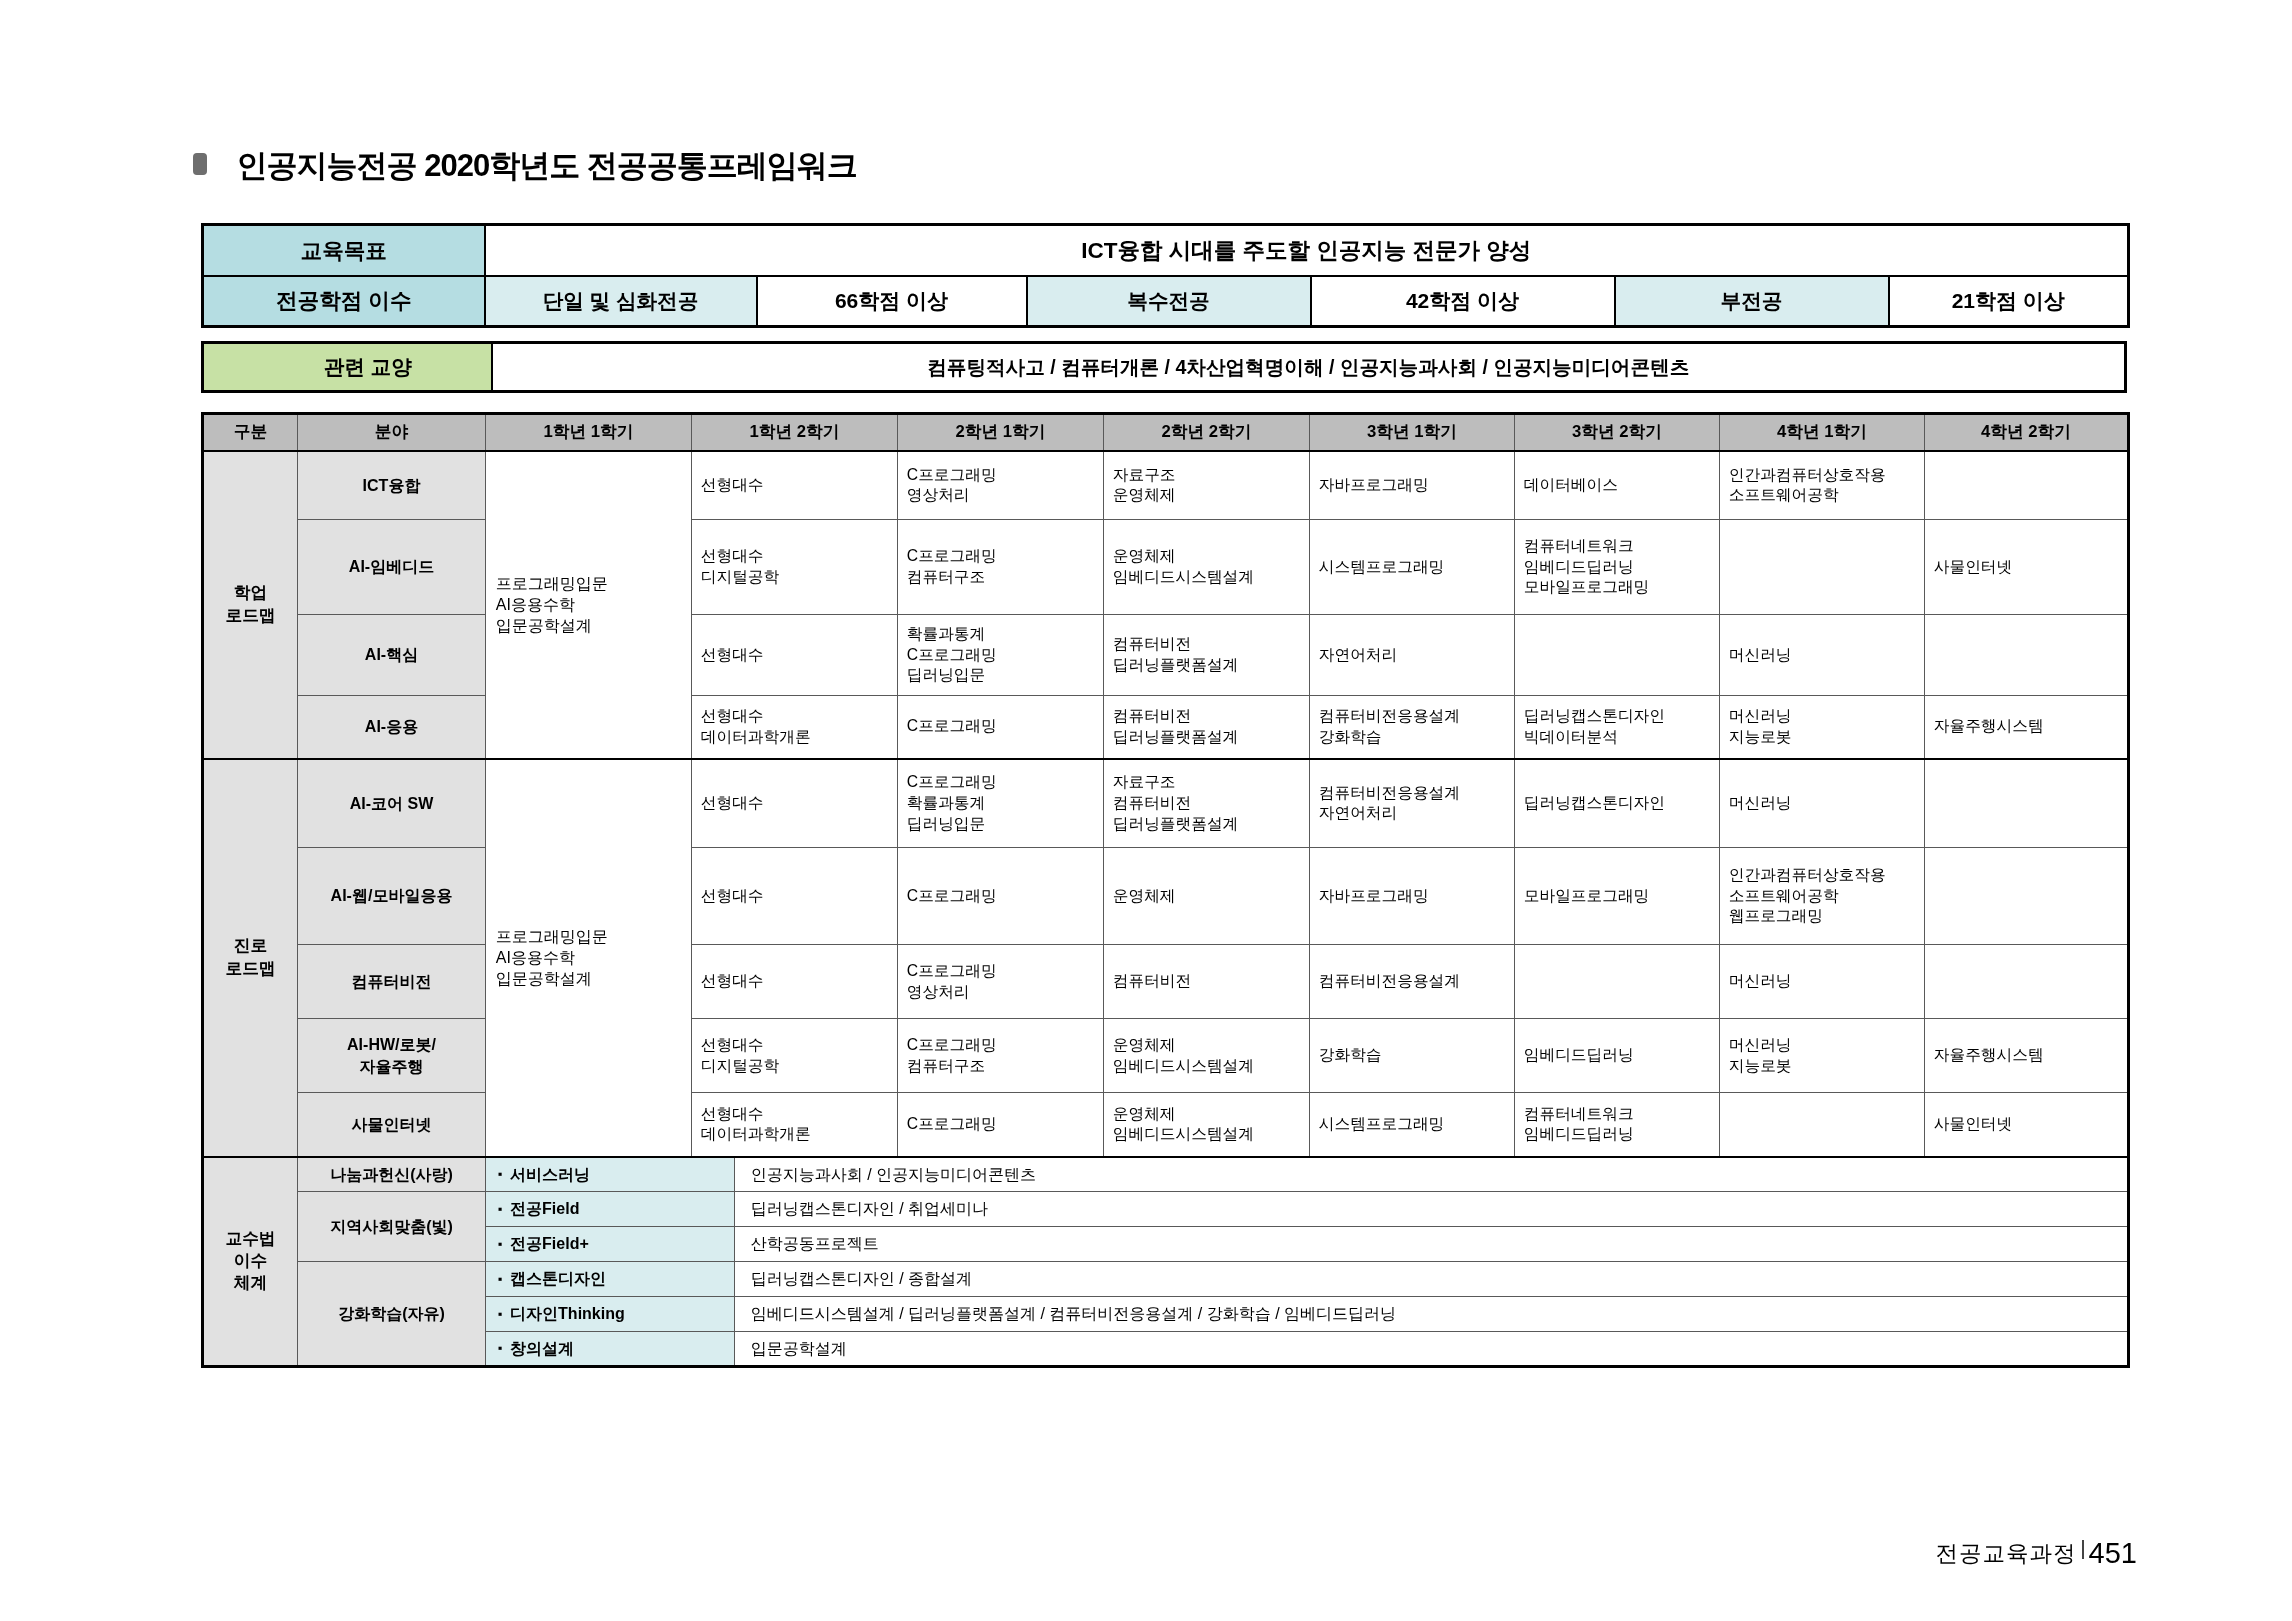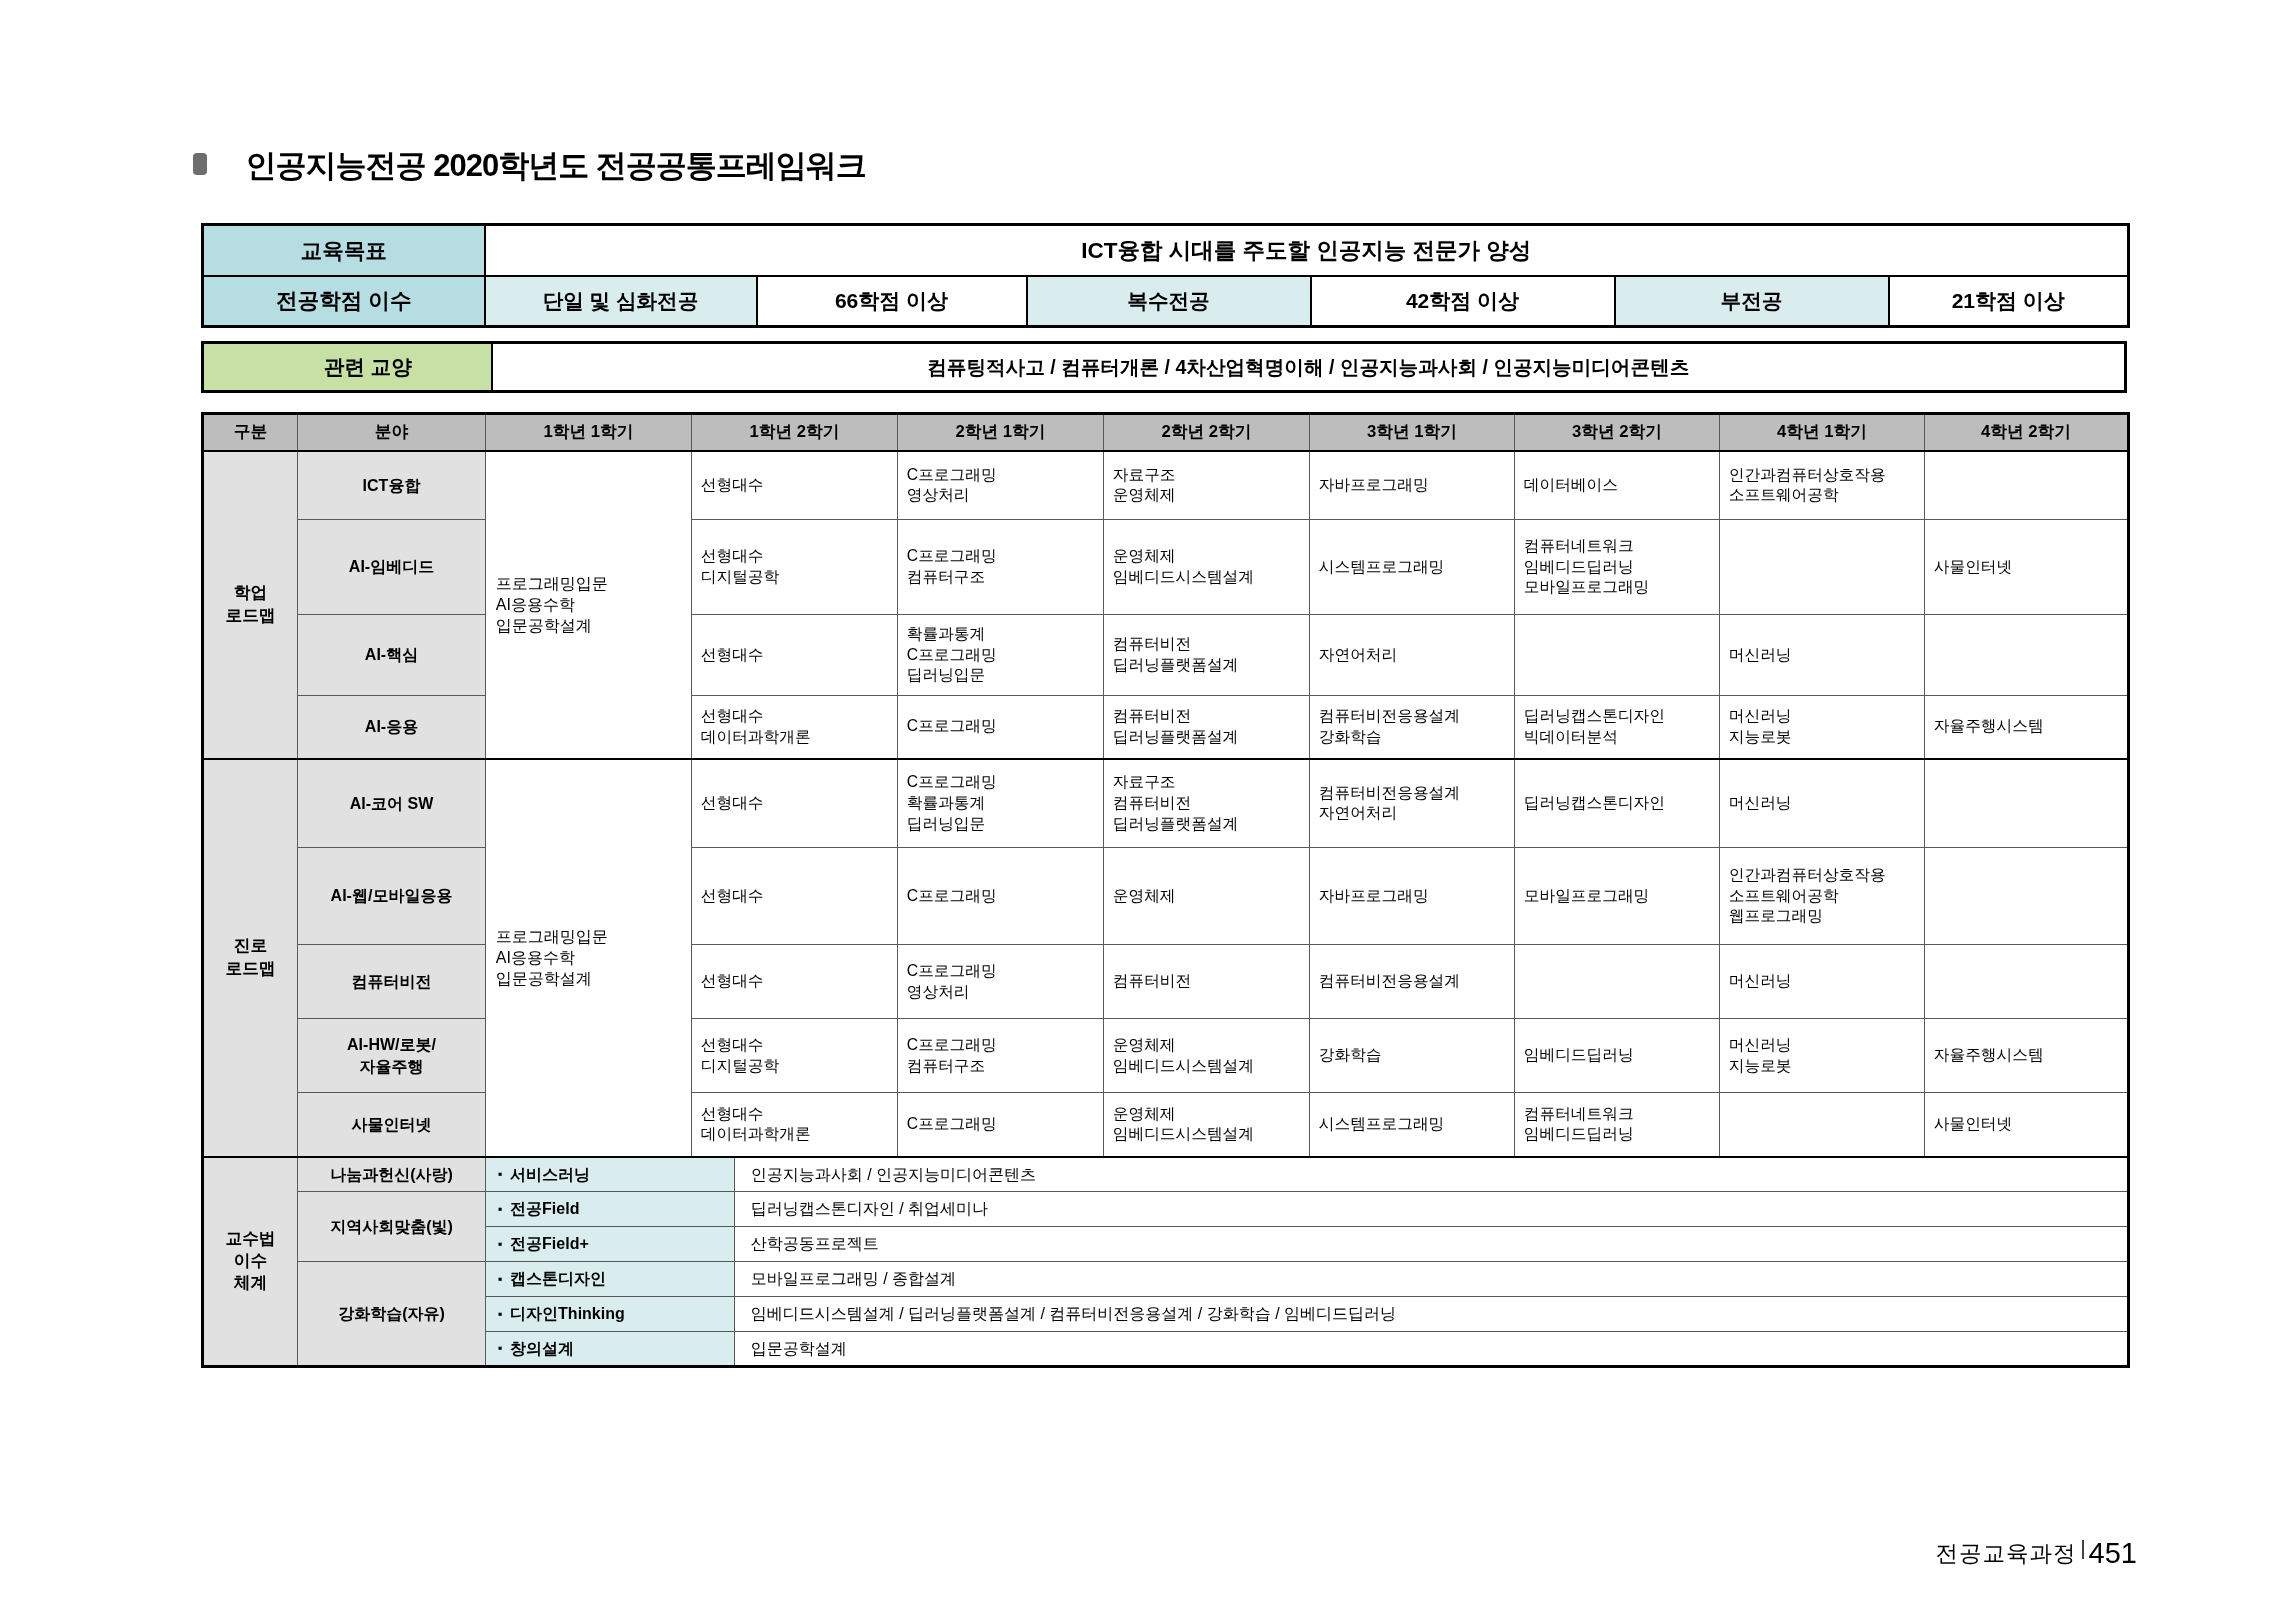--- a/index.html
+++ b/index.html
@@ -4,21 +4,21 @@
 <style>
   :root{
     --teal:#b5dde2; --tealLight:#d9edef; --green:#c7e1a5;
     --headGray:#bdbdbd; --cellGray:#e1e1e1; --line:#595959;
   }
   *{box-sizing:border-box; margin:0; padding:0;}
   body{background:#ffffff; font-family:"Liberation Sans", sans-serif; color:#000;}
   .canvas{position:relative; width:2293px; height:1621px; background:#fff; overflow:hidden;}
 
   
-  .title-row{position:absolute; left:193px; top:145px; display:flex; align-items:center; gap:33px;}
+  .title-row{position:absolute; left:193px; top:145px; display:flex; align-items:center; gap:24px;}
   .title-bullet{position:relative; width:19.6px; height:25.5px;}
   .title-bullet .b1{position:absolute; left:0; top:0; width:13.7px; height:21.6px; background:#6e6e6e; border-radius:3.9px;}
   .title-bullet .b2{position:absolute; left:5.9px; top:5.9px; width:13.7px; height:19.6px; background:#c2c2c2; border-radius:3.9px; z-index:-1;}
   .page-title{font-size:31px; font-weight:bold; letter-spacing:-1px;}
 
   
   table{border-collapse:collapse; table-layout:fixed;}
   td,th{overflow:hidden;}
 
   
@@ -320,21 +320,21 @@
       </td>
     </tr>
     <tr class="r-p">
       <td class="field" rowspan="3">강화학습(자유)</td>
       <td class="ped-wrap" colspan="8">
         <div class="ped-flex">
           <div class="ped-tag">
                 <span class="sq">▪</span>
                 <span>캡스톤디자인</span>
               </div>
-          <div class="ped-content">모바일프로그래밍 / 종합설계</div>
+          <div class="ped-content">딥러닝캡스톤디자인 / 종합설계</div>
         </div>
       </td>
     </tr>
     <tr class="r-p">
       <td class="ped-wrap" colspan="8">
         <div class="ped-flex">
           <div class="ped-tag">
                 <span class="sq">▪</span>
                 <span>디자인Thinking</span>
               </div>

